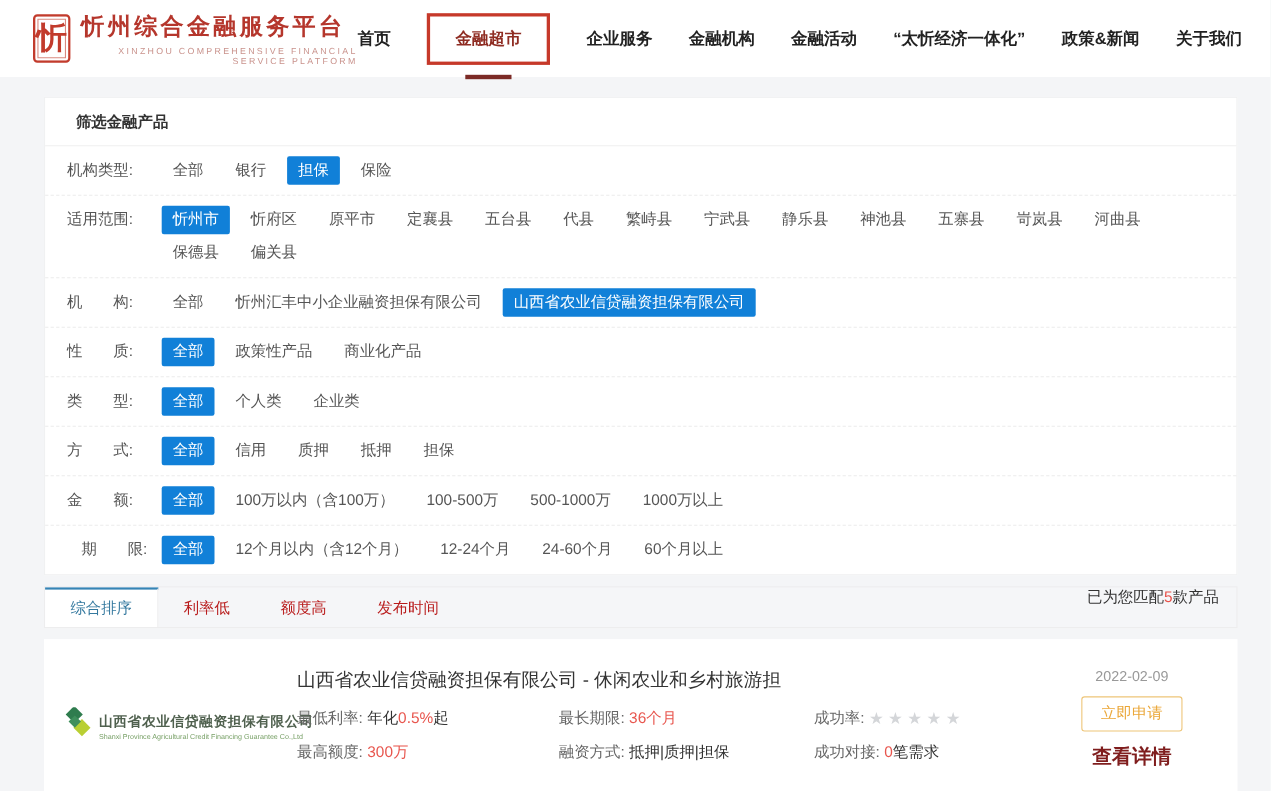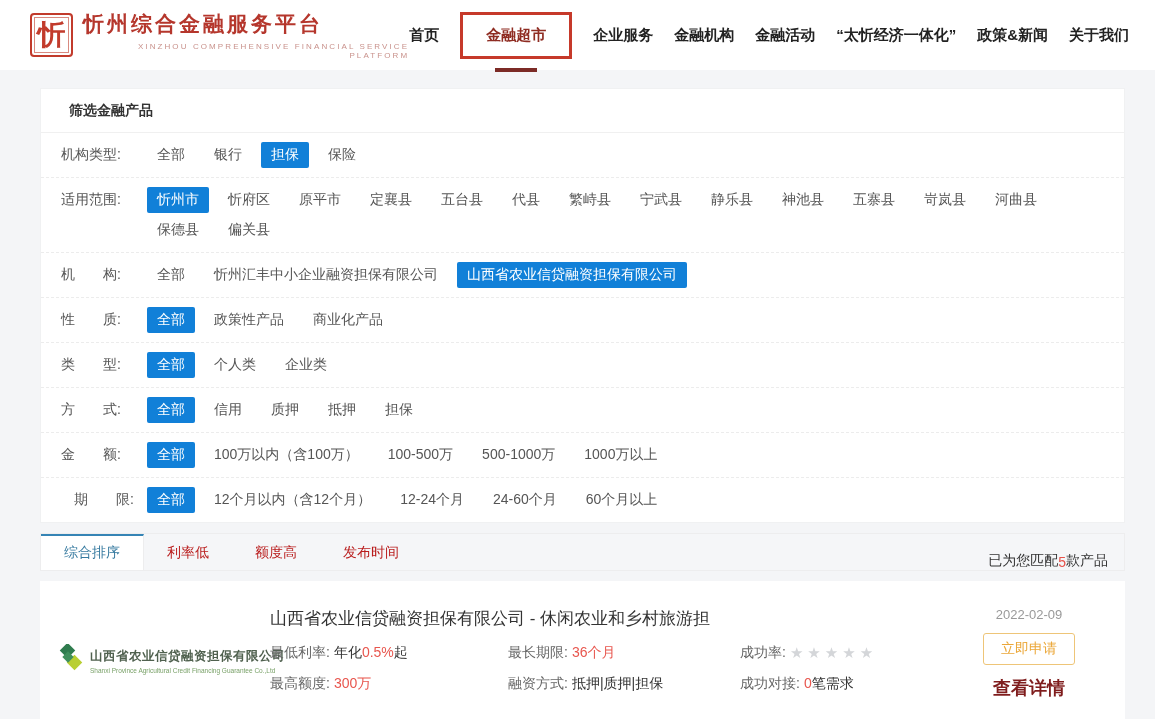--- a/index.html
+++ b/index.html
@@ -10,21 +10,21 @@
   .site-header { height:70px; background:#fff; display:flex; align-items:center;
     justify-content:space-between; padding:0 26px 0 30px; }
   .logo { display:flex; align-items:center; gap:10px; cursor:pointer; }
   .seal { width:44px; height:44px; border:2px solid #c23b2c; border-radius:4px;
     display:flex; align-items:center; justify-content:center;
     box-shadow: inset 0 0 0 2px #fff, inset 0 0 0 3px #d98a80; }
   .seal span { color:#c23b2c; font-size:28px; font-weight:bold;
     font-family:"Liberation Serif", serif; }
   .logo-title { color:#b5362c; font-size:21px; font-weight:bold; letter-spacing:3px; }
   .logo-sub { color:#c9928c; font-size:8px; letter-spacing:2.1px; margin-top:4px;text-align:right; }
-  .main-nav { display:flex; align-items:center; gap:21px; height:70px; }
+  .main-nav { display:flex; align-items:center; gap:33px; height:70px; }
   .nav-item-wrap { position:relative; display:flex; align-items:center; justify-content:center; }
   .nav-item { font-size:15px; color:#222; font-weight:bold; text-decoration:none;
     cursor:pointer; white-space:nowrap; }
   .nav-item.active { color:#8f2d23; border:3px solid #c6392a; padding:11px 23px; }
   .nav-underline { position:absolute; left:50%; transform:translateX(-50%);
     top:calc(100% + 9px); width:42px; height:4px; background:#7c2b26; }
 
   
   .content { margin:18px 30px 0 40px; }
 
@@ -42,21 +42,21 @@
   .filter-option.selected { background:#1180d8; color:#fff; }
 
   
   .sort-bar { margin-top:10px; background:#f5f6f8; border:1px solid #ededee;
     display:flex; align-items:stretch; justify-content:space-between; height:38px; }
   .sort-tabs { display:flex; }
   .sort-tab { padding:0 23px; display:flex; align-items:center; font-size:14px;
     color:#b91c1c; border-top:2px solid transparent; cursor:pointer; }
   .sort-tab.active { background:#fff; border-top:2px solid #3584b5;
     border-right:1px solid #ededee; color:#35799f; }
-  .match-info { display:flex; align-items:flex-end; font-size:14px; color:#333;
+  .match-info { display:flex; align-items:flex-start; font-size:14px; color:#333;
     padding-right:16px; }
   .red { color:#e8524a; }
 
   
   .card { background:#fff; display:flex; padding:26px 22px 20px 18px; margin-top:10px; }
   .card-logo { flex:none; width:212px; display:flex; align-items:center; padding-top:14px; }
   .clogo-row { display:flex; align-items:center; gap:6px; }
   .clogo-text { display:flex; flex-direction:column; }
   .clogo-cn { font-size:12.5px; font-weight:bold; color:#50614f;
     font-family:"Liberation Serif", serif; white-space:nowrap; letter-spacing:0.5px; }

